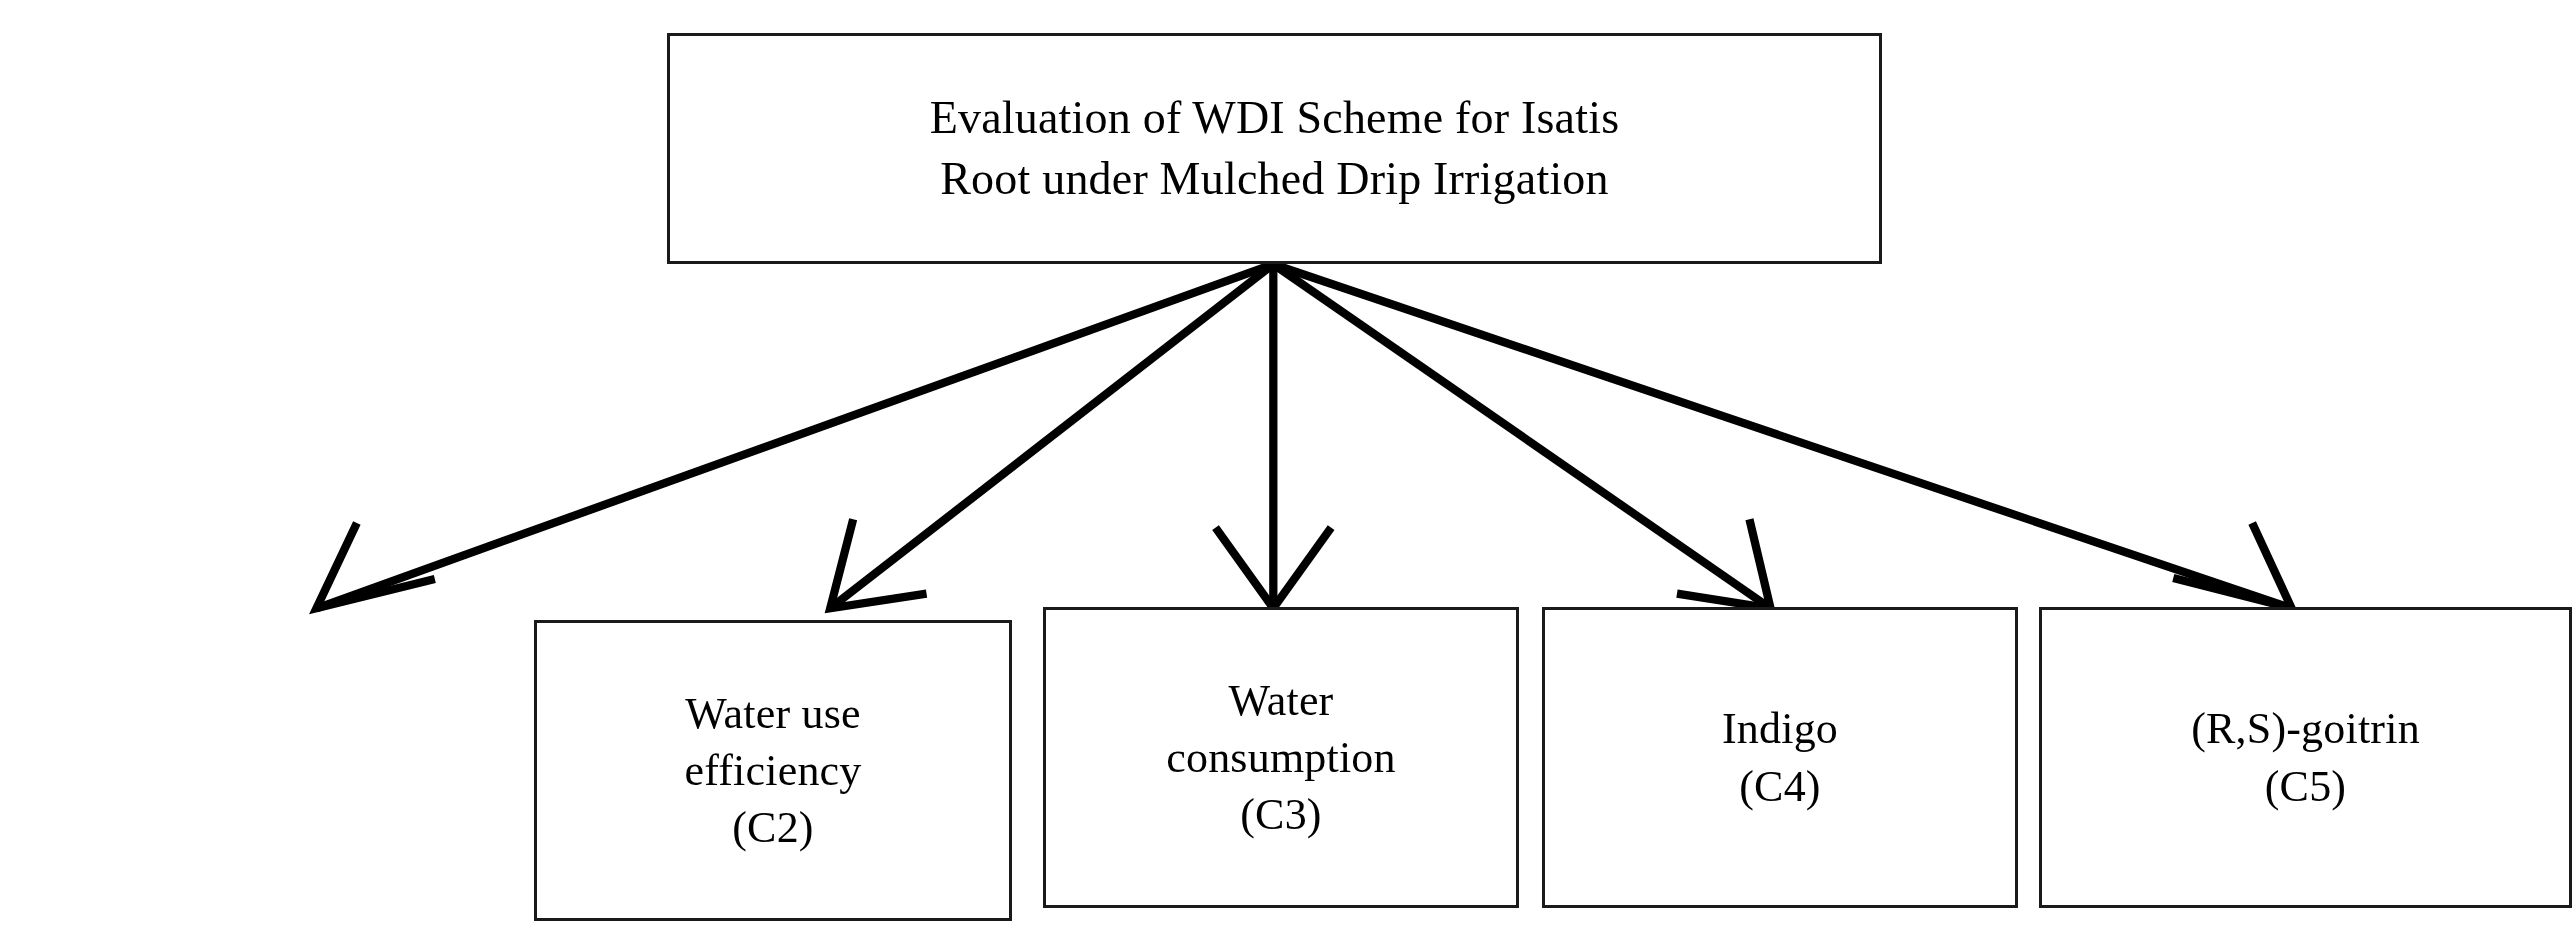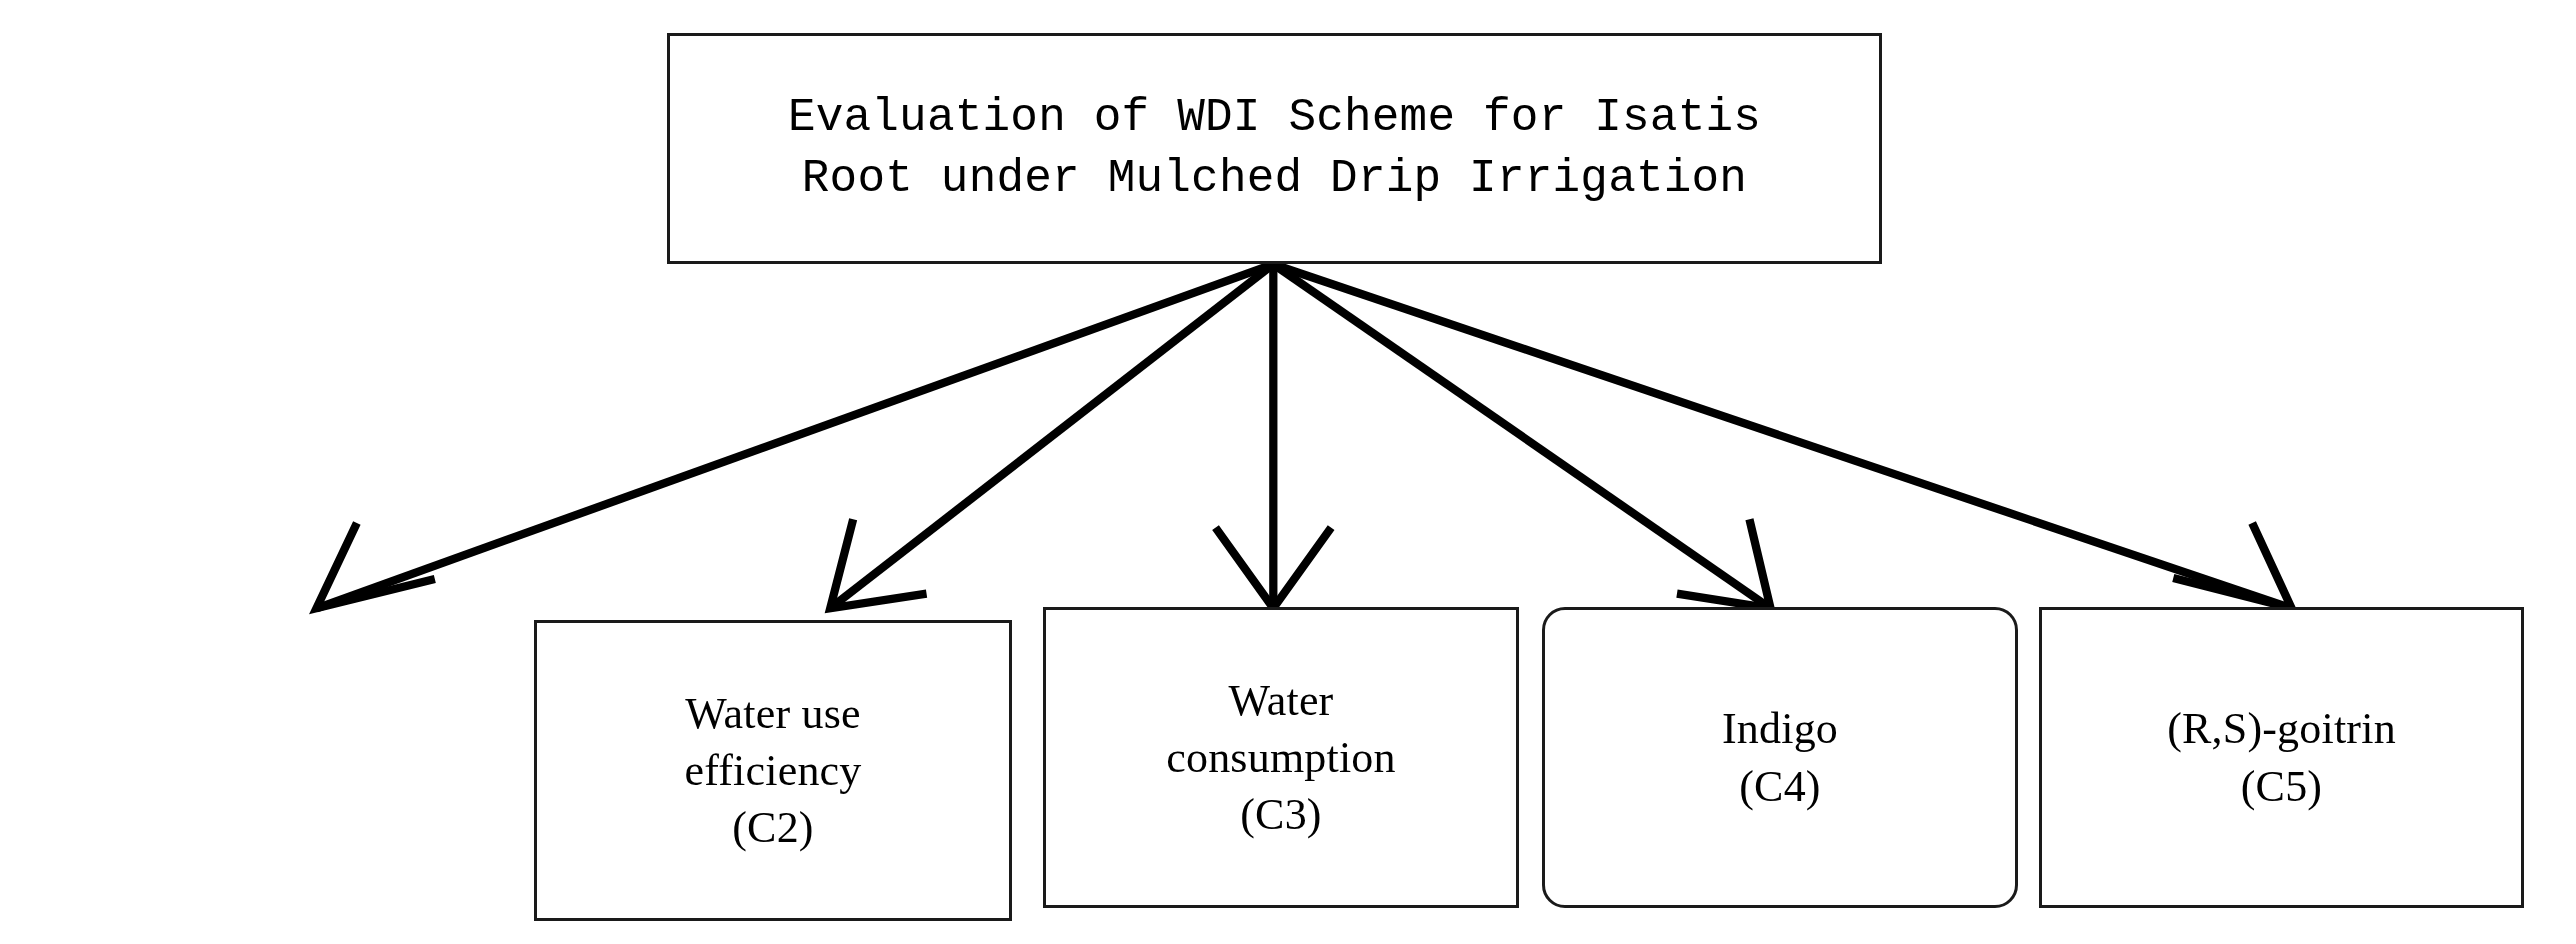--- a/index.html
+++ b/index.html
@@ -50,37 +50,36 @@
     left: 667px;
     top: 33px;
     width: 1215px;
     height: 231px;
   }
   #goal-box .node-text {
     font-size: 46px;
     line-height: 1.32;
     padding: 0 47px;
     box-sizing: border-box;
-    font-family: Liberation Mono, monospace;
   }
   .criterion-box {
     top: 607px;
     height: 301px;
   }
   .criterion-box .node-text {
     font-size: 44px;
     line-height: 1.30;
     padding: 0 13px;
     box-sizing: border-box;
   }
   #criterion-box-c1 { left: 27px;   width: 484px; }
   #criterion-box-c2 { left: 534px;  width: 478px; margin-top: 13px; }
   #criterion-box-c3 { left: 1043px; width: 476px; }
-  #criterion-box-c4 { left: 1542px; width: 476px; border-radius: 23px; }
-  #criterion-box-c5 { left: 2039px; width: 485px; }
+  #criterion-box-c4 { left: 1542px; width: 476px; }
+  #criterion-box-c5 { left: 2039px; width: 533px; }
 </style>
 </head>
 <body>
 
 <div id="diagram-root">
 
   <svg id="arrow-layer" viewBox="0 0 2808 1030" width="2576" height="945" xmlns="http://www.w3.org/2000/svg">
 
     <g stroke="#000000" stroke-width="9" fill="none" stroke-linecap="butt">
       <line x1="1388" y1="288" x2="345" y2="663"></line>

